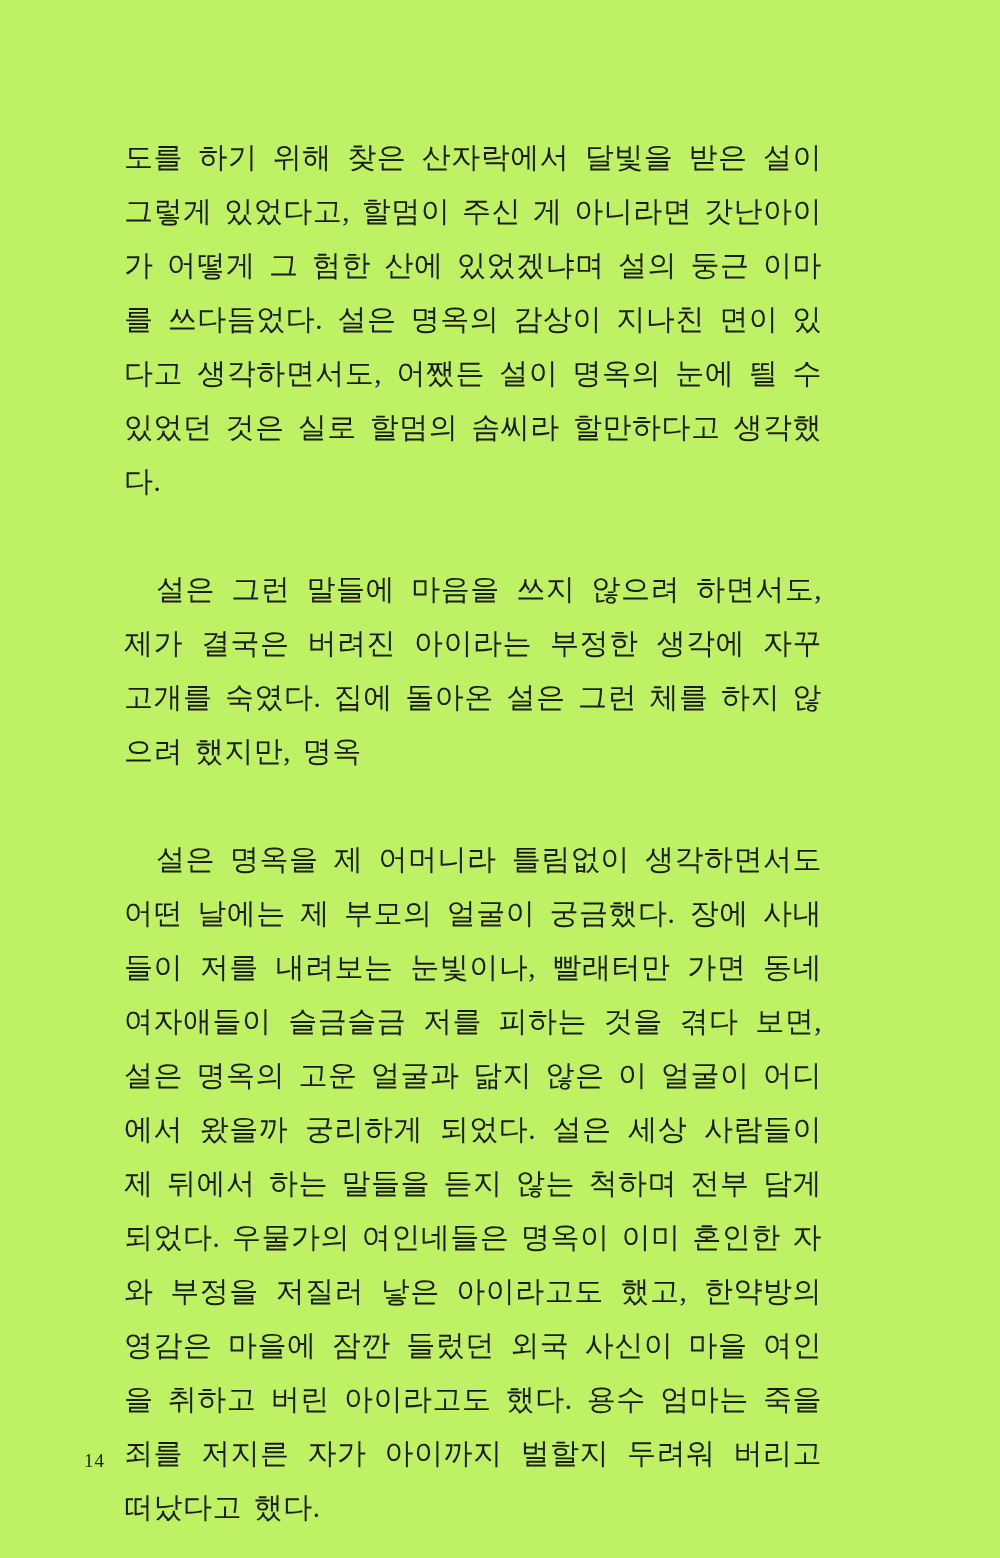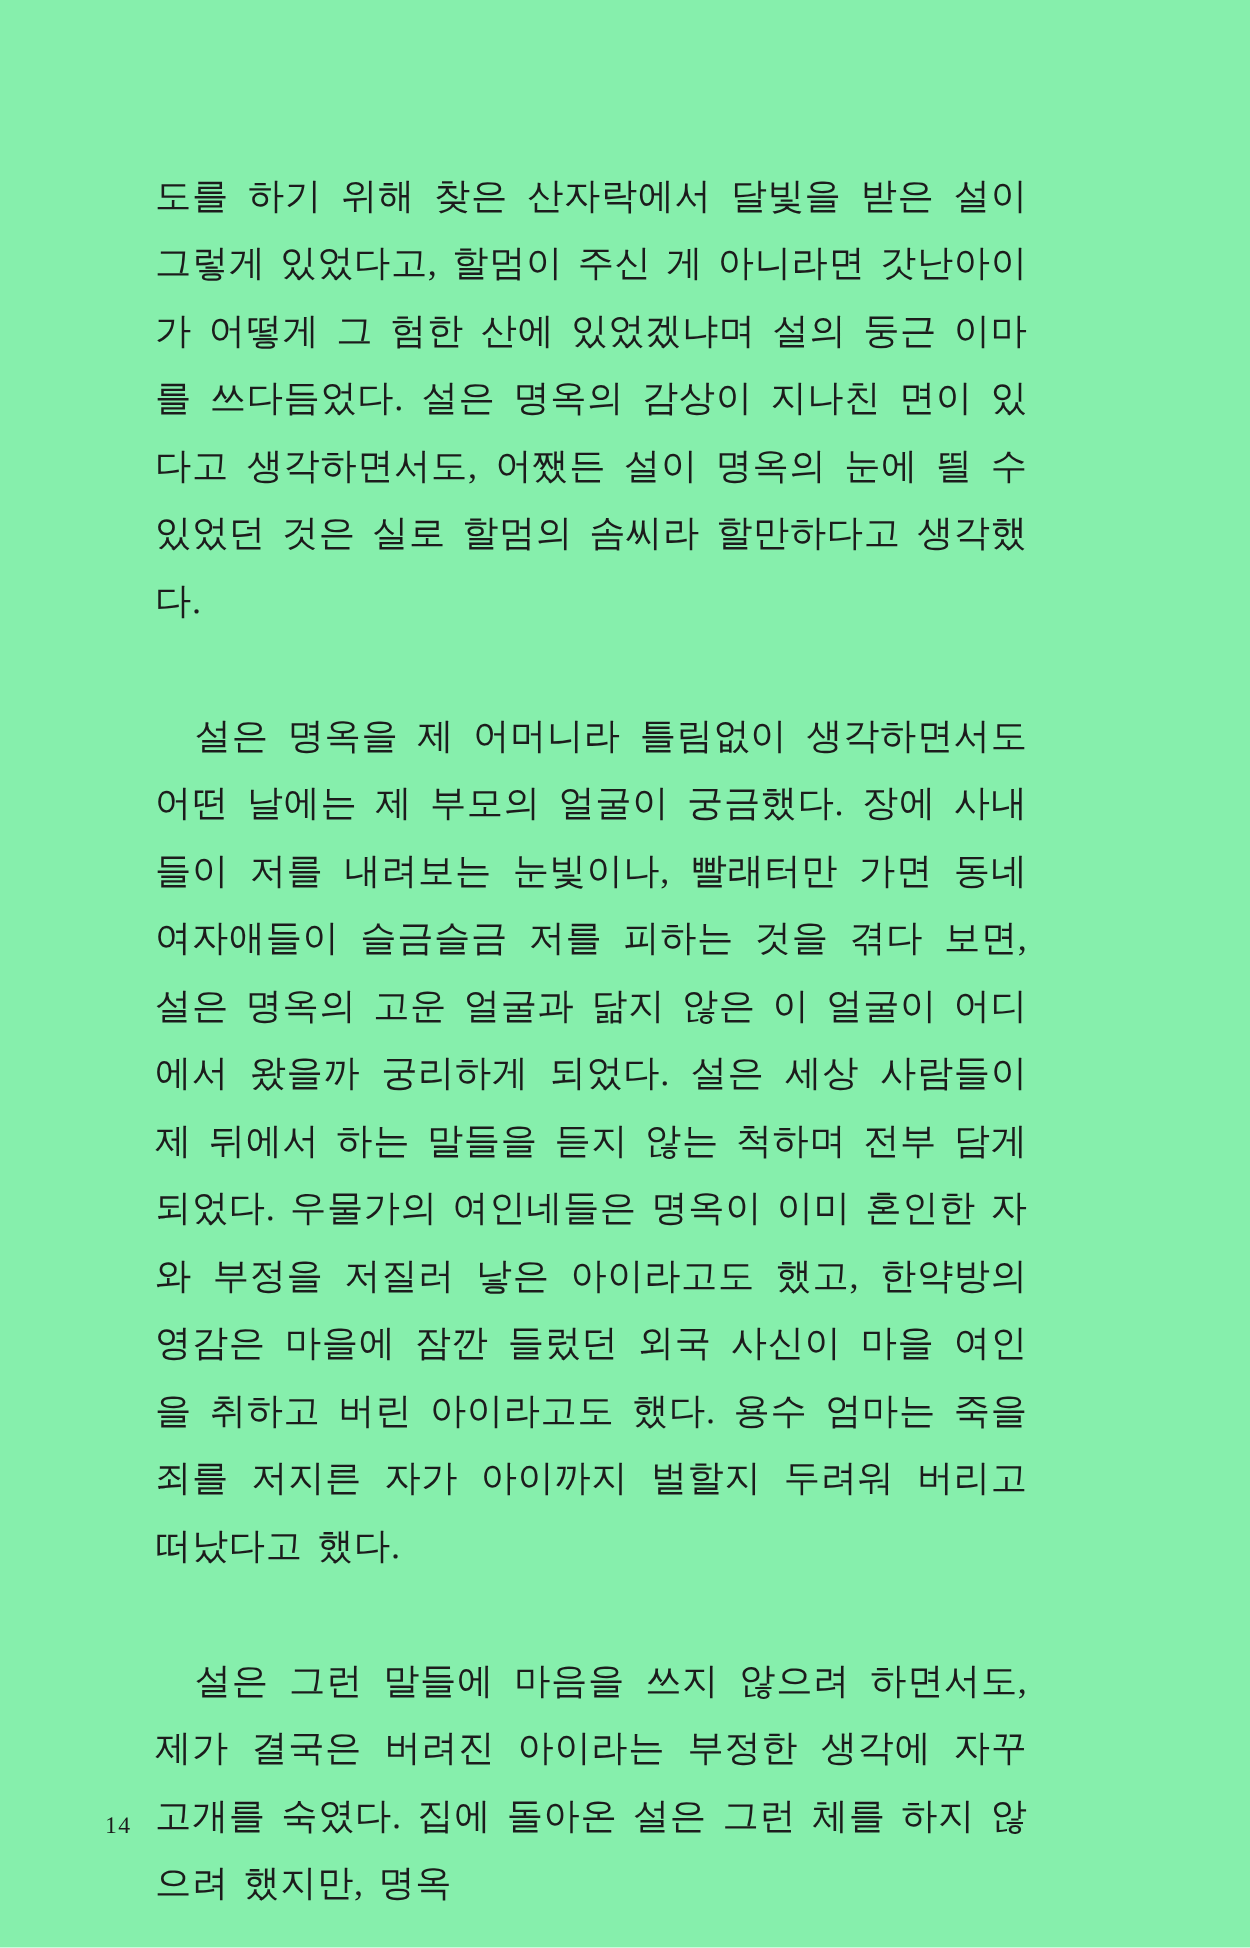--- a/index.html
+++ b/index.html
@@ -4,21 +4,21 @@
 <style>
   html, body {
     margin: 0;
     padding: 0;
     background: #ffffff;
   }
   .page {
     position: relative;
     width: 1000px;
     height: 1558px;
-    background: #86efac;
+    background: #bef264;
     font-family: "Liberation Serif", "DejaVu Serif", serif;
     overflow: hidden;
   }
   .text-block {
     position: absolute;
     left: 124px;
     top: 130px;
     width: 698px;
     font-size: 29px;
     line-height: 54px;
@@ -46,17 +46,17 @@
     color: #1c1c1c;
     letter-spacing: 1px;
   }
 </style>
 </head>
 <body>
 
 <div class="page">
   <main class="text-block">
       <p>도를 하기 위해 찾은 산자락에서 달빛을 받은 설이 그렇게 있었다고, 할멈이 주신 게 아니라면 갓난아이가 어떻게 그 험한 산에 있었겠냐며 설의 둥근 이마를 쓰다듬었다. 설은 명옥의 감상이 지나친 면이 있다고 생각하면서도, 어쨌든 설이 명옥의 눈에 띌 수 있었던 것은 실로 할멈의 솜씨라 할만하다고 생각했다.</p>
+      <p class="indent">설은 그런 말들에 마음을 쓰지 않으려 하면서도, 제가 결국은 버려진 아이라는 부정한 생각에 자꾸 고개를 숙였다. 집에 돌아온 설은 그런 체를 하지 않으려 했지만, 명옥</p>
       <p class="indent">설은 명옥을 제 어머니라 틀림없이 생각하면서도 어떤 날에는 제 부모의 얼굴이 궁금했다. 장에 사내들이 저를 내려보는 눈빛이나, 빨래터만 가면 동네 여자애들이 슬금슬금 저를 피하는 것을 겪다 보면, 설은 명옥의 고운 얼굴과 닮지 않은 이 얼굴이 어디에서 왔을까 궁리하게 되었다. 설은 세상 사람들이 제 뒤에서 하는 말들을 듣지 않는 척하며 전부 담게 되었다. 우물가의 여인네들은 명옥이 이미 혼인한 자와 부정을 저질러 낳은 아이라고도 했고, 한약방의 영감은 마을에 잠깐 들렀던 외국 사신이 마을 여인을 취하고 버린 아이라고도 했다. 용수 엄마는 죽을죄를 저지른 자가 아이까지 벌할지 두려워 버리고 떠났다고 했다.</p>
-      <p class="indent">설은 그런 말들에 마음을 쓰지 않으려 하면서도, 제가 결국은 버려진 아이라는 부정한 생각에 자꾸 고개를 숙였다. 집에 돌아온 설은 그런 체를 하지 않으려 했지만, 명옥</p>
     </main>
   <div class="page-number">14</div>
 </div>
 
 </body></html>

